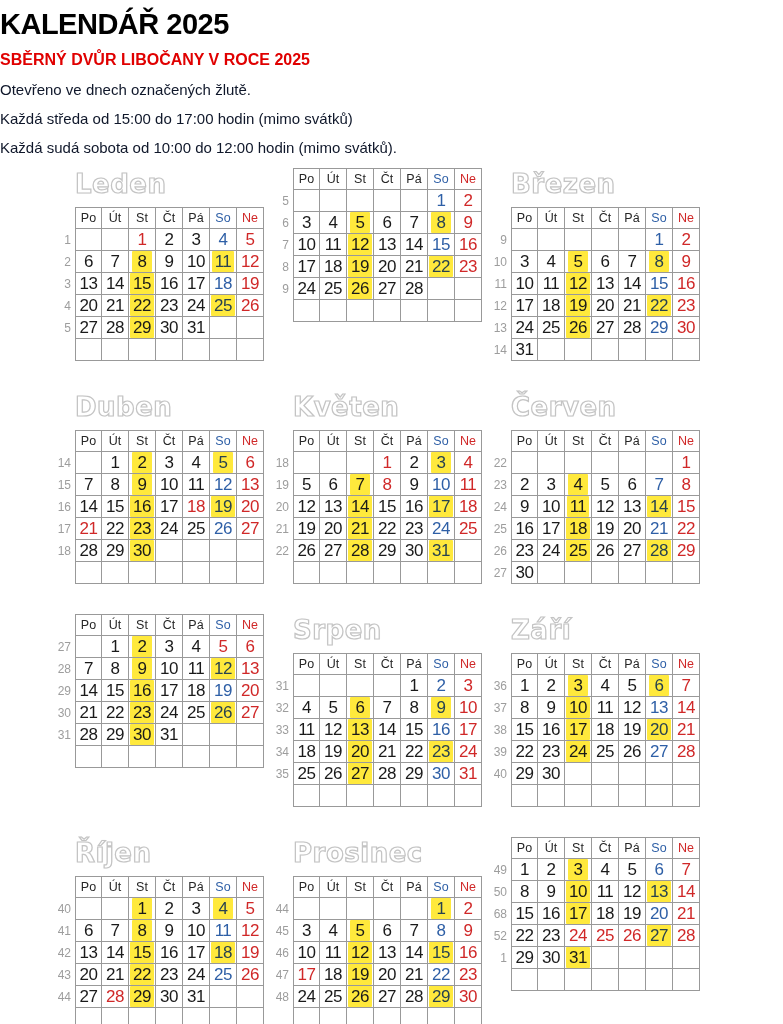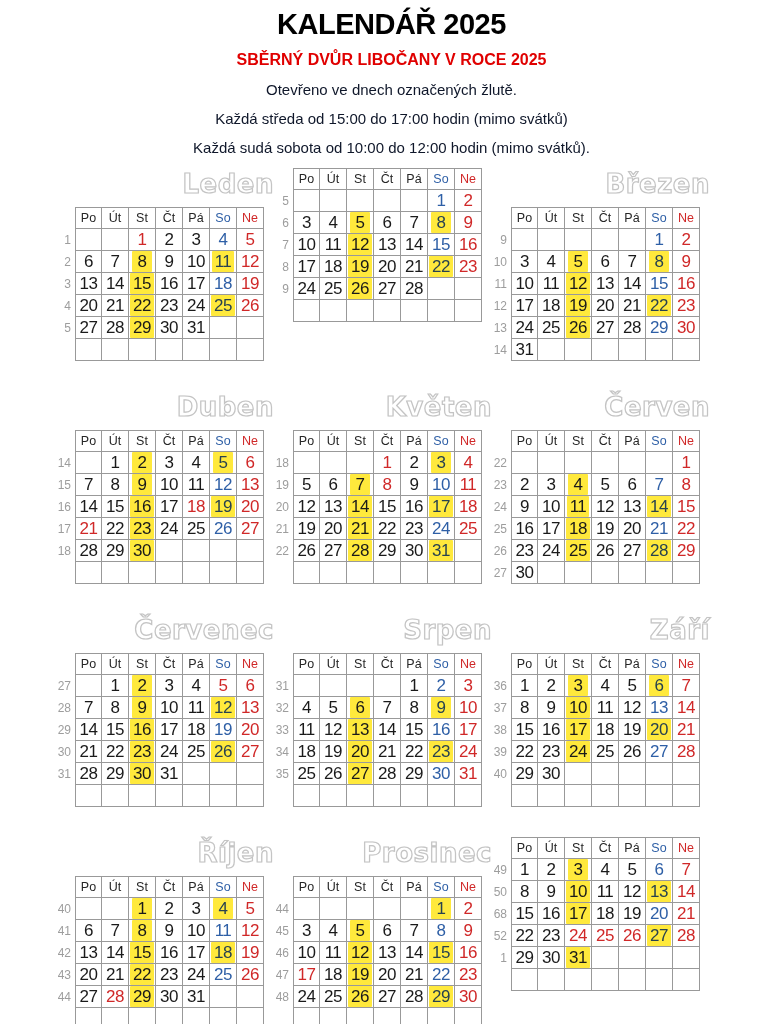--- a/index.html
+++ b/index.html
@@ -11,34 +11,34 @@
     --highlight-yellow:#ffe93c;
     --week-number-gray:#9d9d9d;
     --grid-border:#999999;
     --month-title-outline:#c4c4c4;
   }
   html,body{margin:0;padding:0;}
   body{
     width:783px;height:1024px;background:#ffffff;overflow:hidden;
     font-family:"Liberation Sans",sans-serif;color:#1a1a1a;
   }
-  .head{text-align:center;padding-top:6px;}
+  .head{text-align:left;padding-top:6px;}
   .head h1{font-size:29px;font-weight:bold;color:#000;margin:2px 0 4px;letter-spacing:-0.5px;}
   .head h2{font-size:16px;font-weight:bold;color:var(--title-red);margin:10px 0 0;}
   .head p.info{font-size:15px;margin:12px 0 0;color:#0f172a;}
   .months{
     display:grid;grid-template-columns:repeat(3,218px);
     row-gap:30px;margin:12px 0 0 56px;
   }
   .month-title{
     font-family:"DejaVu Sans",sans-serif;
     font-size:26px;font-weight:bold;color:#ffffff;
     -webkit-text-stroke:1.2px var(--month-title-outline);
     text-shadow:0 0 1px var(--month-title-outline);
-    letter-spacing:0.5px;margin:0 0 7px 19px;height:32px;line-height:32px;text-align:right;
+    letter-spacing:0.5px;margin:0 0 7px 19px;height:32px;line-height:32px;
   }
   .cal{display:grid;grid-template-columns:19px repeat(7,27px);}
   .c{
     box-sizing:border-box;height:22px;
     display:flex;align-items:center;justify-content:center;
     border-right:1px solid var(--grid-border);
     border-bottom:1px solid var(--grid-border);
     overflow:visible;
   }
   .c.left{border-left:1px solid var(--grid-border);}
@@ -509,21 +509,20 @@
           <div class="c day left k">30</div>
           <div class="c day"></div>
           <div class="c day"></div>
           <div class="c day"></div>
           <div class="c day"></div>
           <div class="c day"></div>
           <div class="c day"></div>
         </div>
       </div>
       <div class="month">
-        <div class="month-title">Červenec</div>
         <div class="cal">
           <div class="wk"></div>
           <div class="c top hdr left">Po</div>
           <div class="c top hdr">Út</div>
           <div class="c top hdr">St</div>
           <div class="c top hdr">Čt</div>
           <div class="c top hdr">Pá</div>
           <div class="c top hdr b">So</div>
           <div class="c top hdr r">Ne</div>
           <div class="wk">27</div>

